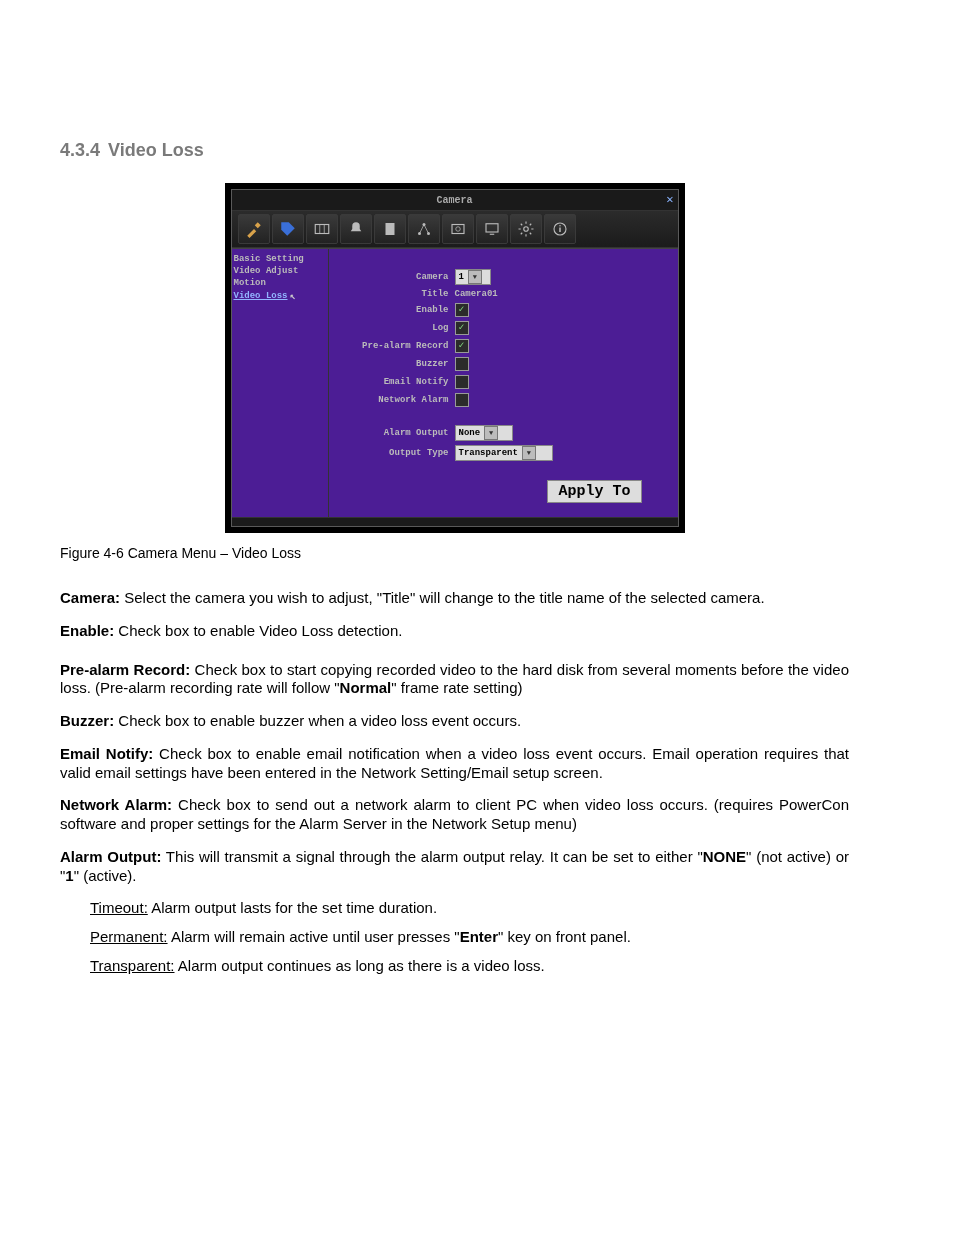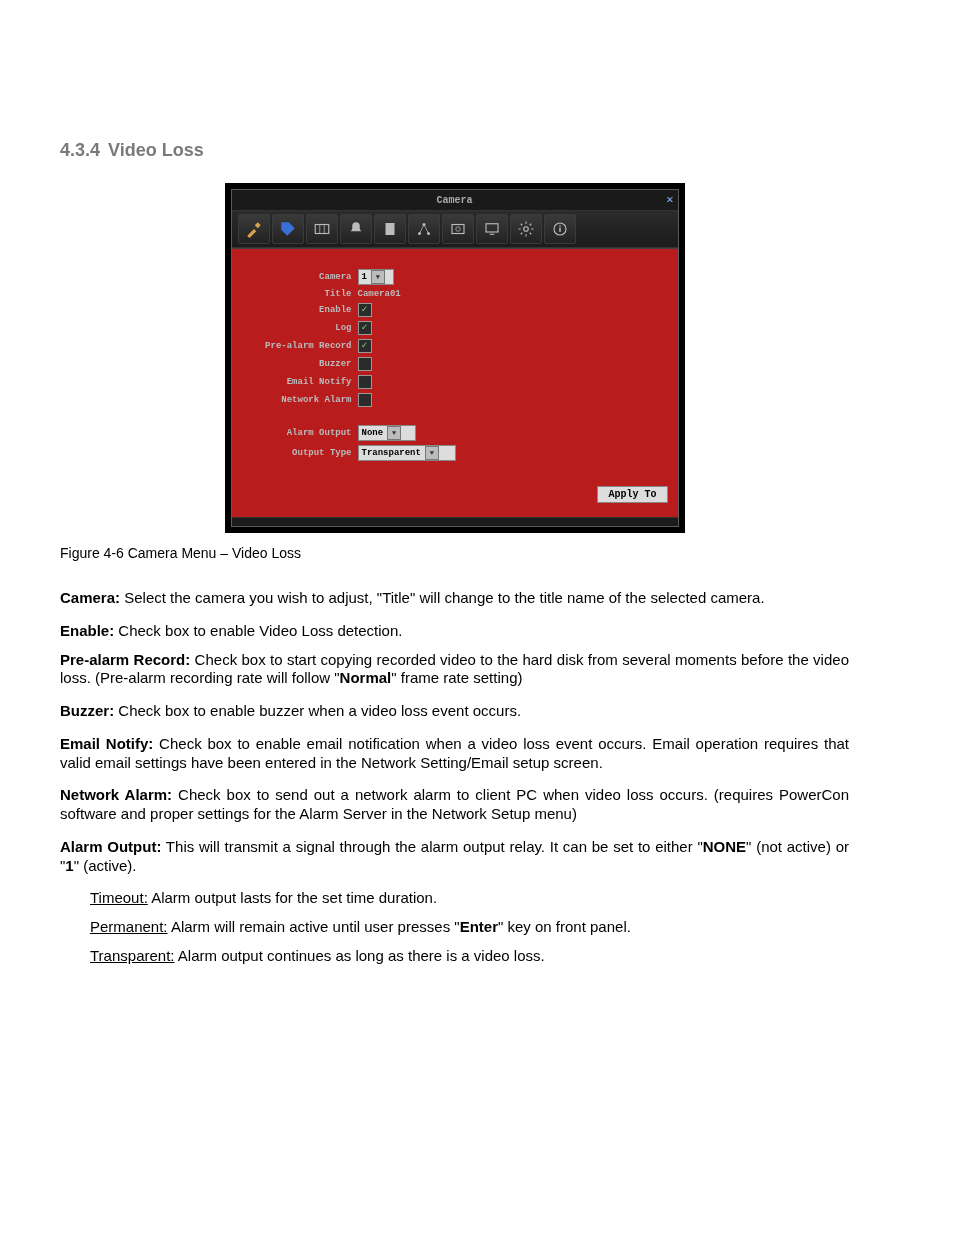--- a/index.html
+++ b/index.html
@@ -31,21 +31,21 @@
     height: 350px;
     margin: 0 auto 12px auto;
     background: #000;
     padding: 6px;
     box-sizing: border-box;
   }
   .win {
     width: 100%;
     height: 100%;
     border: 1px solid #5a5a5a;
-    background: #b91c1c;
+    background: #4c1d95;
     box-sizing: border-box;
     display: flex;
     flex-direction: column;
   }
   .titlebar {
     height: 20px;
     display: flex;
     align-items: center;
     justify-content: center;
     position: relative;
@@ -164,45 +164,45 @@
     background: #2b2b2b;
     display: flex;
     align-items: center;
     justify-content: center;
     font-size: 10px;
     color: #7dcf7d;
     line-height: 1;
   }
   .apply {
     position: absolute;
-    right: 10px;
+    right: 36px;
     bottom: 14px;
     background: #ddd;
     color: #000;
     font-family: "Courier New", monospace;
-    font-size: 10px;
+    font-size: 15px;
     font-weight: bold;
     border: 1px solid #888;
     padding: 2px 10px;
   }
   .statusbar {
     height: 8px;
     border-top: 1px solid #333;
     background: #1b1b1b;
   }
   .figcaption {
     font-size: 14px;
     margin-bottom: 28px;
   }
   .para {
     margin: 0 0 14px 0;
     text-align: justify;
     line-height: 1.25;
   }
-  .para.narrow-gap { margin-bottom: 10px; }
+  .para.narrow-gap { margin-bottom: 20px; }
   .bold { font-weight: bold; }
   .subitem {
     margin: 0 0 12px 30px;
     text-align: left;
   }
   .subitem .uline { text-decoration: underline; }
 </style>
 </head>
 <body>
 
@@ -274,20 +274,26 @@
           </div>
         <div class="toolbtn">
             <svg viewBox="0 0 24 24">
               <circle cx="12" cy="12" r="8" fill="none" stroke="#bbb" stroke-width="1.5"></circle>
               <line x1="12" y1="10" x2="12" y2="16" stroke="#bbb" stroke-width="2"></line>
               <circle cx="12" cy="7.5" r="1" fill="#bbb"></circle>
             </svg>
           </div>
       </div>
       <div class="body">
+        <div class="sidebar">
+          <div class="item">Basic Setting</div>
+          <div class="item">Video Adjust</div>
+          <div class="item">Motion</div>
+          <div class="item selected"><span>Video Loss</span><span class="cursor">↖</span></div>
+        </div>
         <div class="settings">
           <div class="row">
             <div class="lbl">Camera</div>
             <div class="ctl">
                 <div class="sel" style="width:28px">
                   <span>1</span>
                   <span class="arrow">▼</span>
                 </div>
               </div>
           </div>

